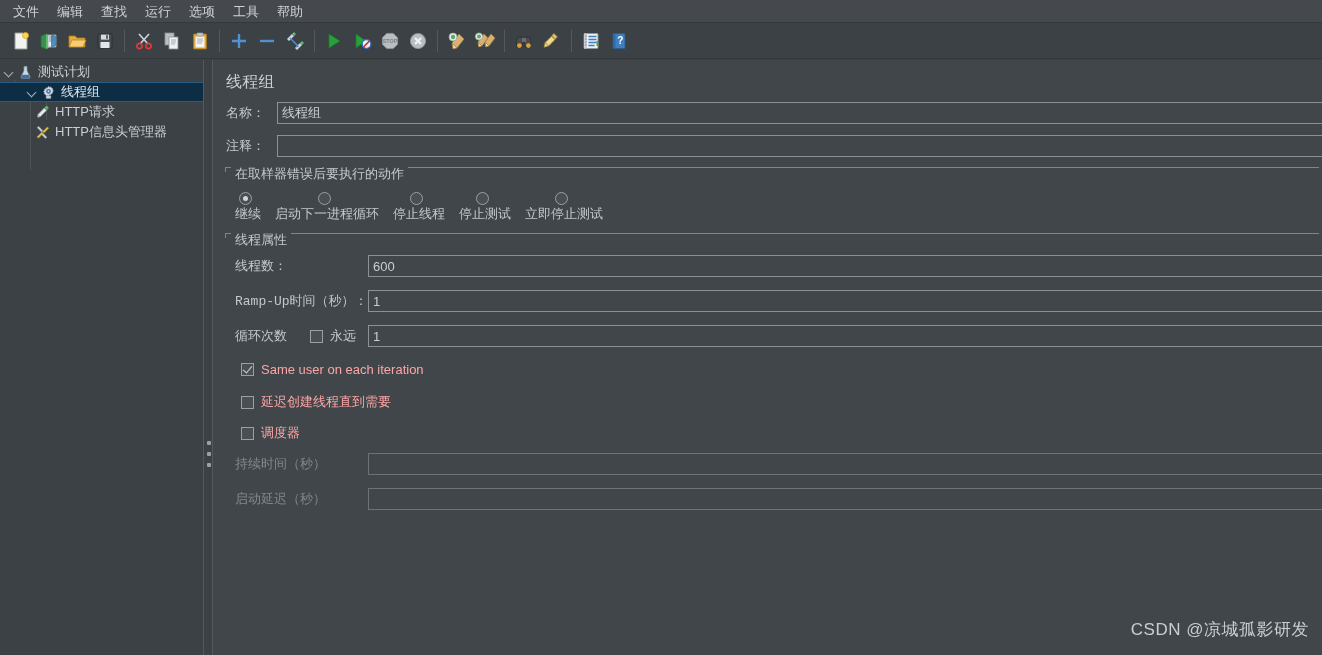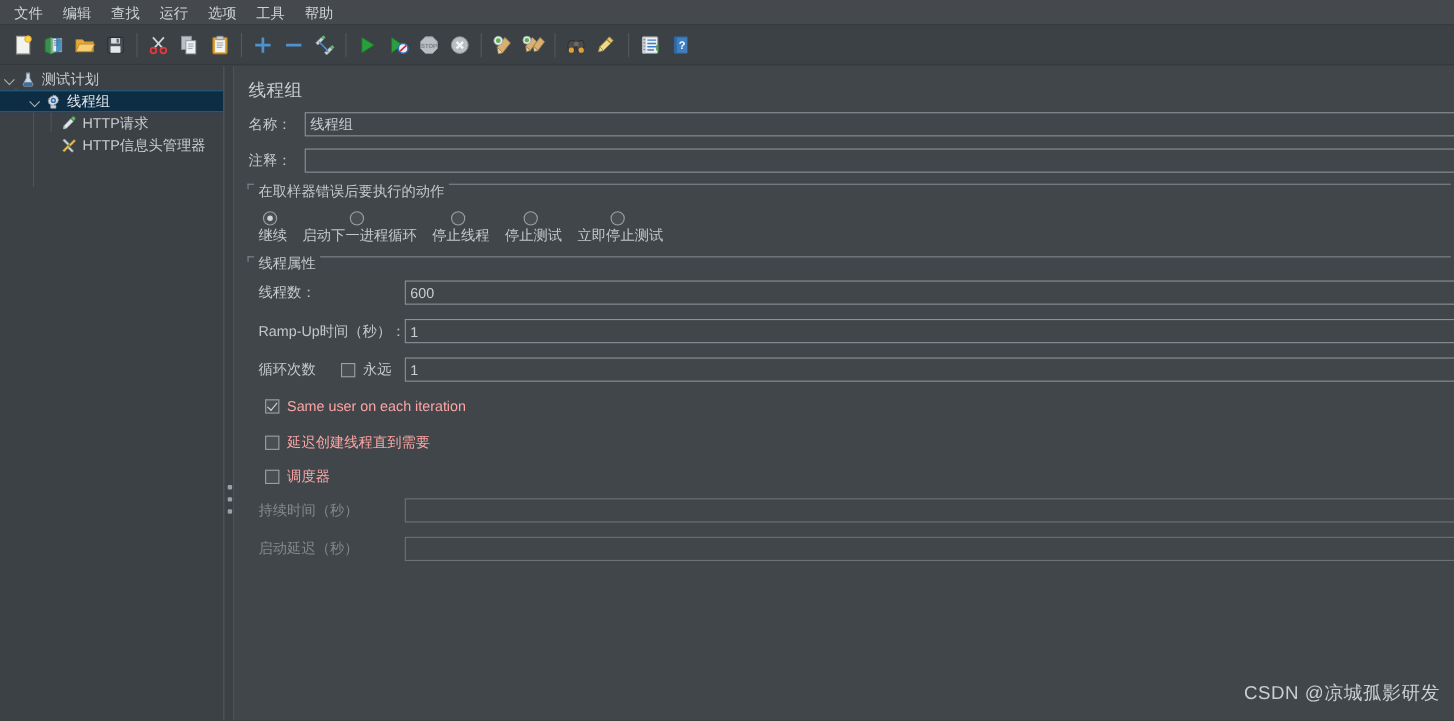--- a/index.html
+++ b/index.html
@@ -128,21 +128,21 @@
     width: 17px; height: 17px;
     flex: 0 0 17px;
     margin-right: 4px;
     display: flex;
     align-items: center;
     justify-content: center;
   }
   .tree-label { line-height: 18px; }
   .tree-indent-1 { padding-left: 1px; }
   .tree-indent-2 { padding-left: 24px; }
-  .tree-indent-3 { padding-left: 54px; }
+  .tree-indent-3 { padding-left: 34px; }
 
   
   .tree-guide {
     position: absolute;
     width: 1px;
     background: #4e5358;
   }
 
   
   .splitter {
@@ -638,21 +638,21 @@
       <div class="group-tick"></div>
       <div class="group-legend">线程属性</div>
     </div>
 
     <div class="form-row" style="left:22px; top:195px;">
       <span class="fld-label" style="width:133px;">线程数：</span>
       <input class="txt" style="width: 960px;" value="600">
     </div>
 
     <div class="form-row" style="left:22px; top:230px;">
-      <span class="fld-label" style="width:133px;">Ramp-Up时间（秒）：</span>
+      <span class="fld-label" style="width:133px;font-family:Liberation Mono, monospace;">Ramp-Up时间（秒）：</span>
       <input class="txt" style="width: 960px;" value="1">
     </div>
 
     <div class="form-row" style="left:22px; top:265px;">
       <span class="fld-label" style="width:75px;">循环次数</span>
       <label style="display:flex; align-items:center; width:58px; font-size:13px; color:#c3c8cc;font-family:Liberation Serif, serif;">
         <span class="cb"></span>
         <span>永远</span>
       </label>
       <input class="txt" style="width: 960px;" value="1">

